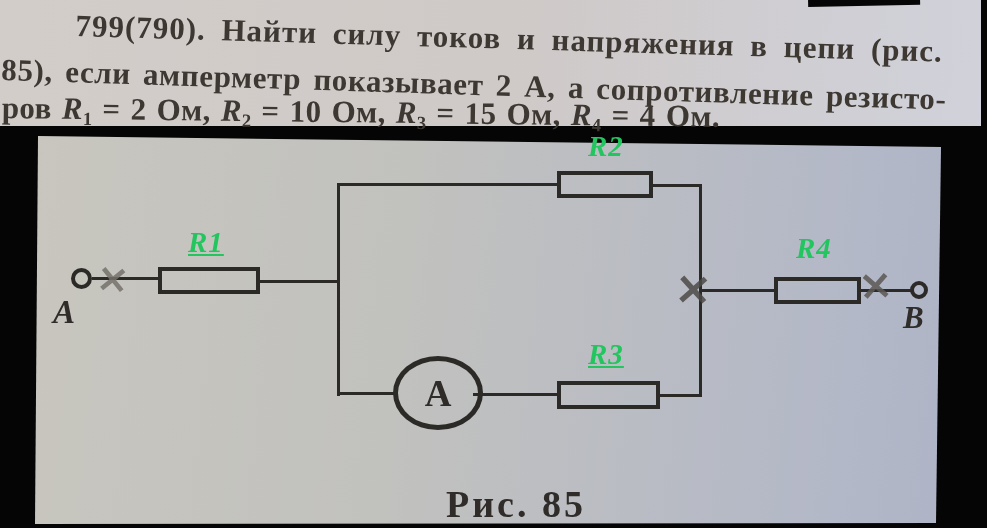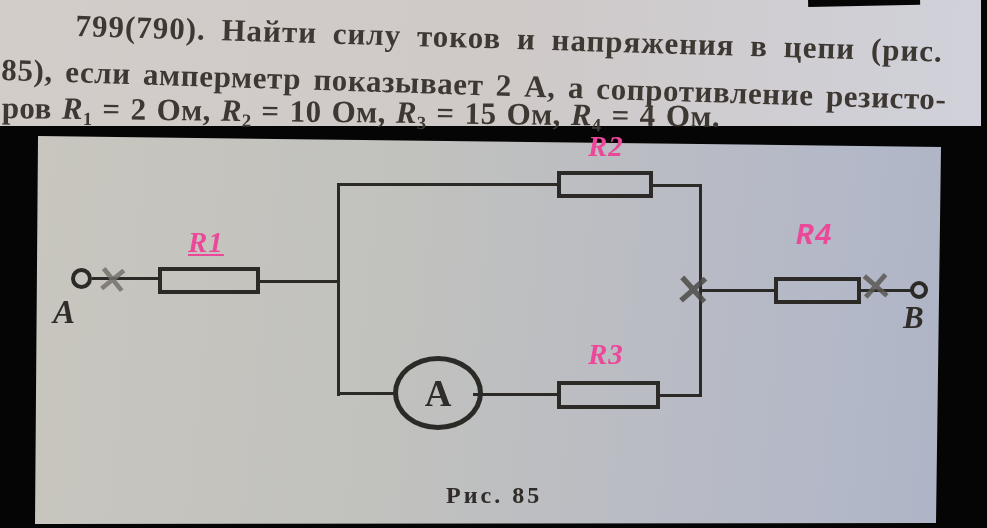--- a/index.html
+++ b/index.html
@@ -31,21 +31,21 @@
     position:absolute;inset:0;
     background:linear-gradient(96deg,#c8c6be 4%,#c1c1be 42%,#b3b8c8 85%,#adb3c5 100%);
     clip-path:polygon(38px 136px,941px 147px,936px 523px,35px 524px);
   }
   
   .fig{position:absolute;inset:0;}
   .wire{position:absolute;background:#2c2a27;}
   .res{position:absolute;border:4px solid #2c2a27;}
   .rlabel{
     position:absolute;font-style:italic;font-weight:bold;
-    font-size:29px;color:#ec4899;letter-spacing:1px;text-align:right;
+    font-size:29px;color:#22c55e;letter-spacing:1px;text-align:right;
   }
   .term{position:absolute;border:4px solid #2c2a27;border-radius:50%;}
   .term-a{left:71px;top:268px;width:13px;height:13px;}
   .term-b{left:910px;top:281px;width:10px;height:10px;}
   .tlabel{
     position:absolute;font-style:italic;font-weight:bold;
     font-size:33px;color:#2f2c29;
   }
   .tlabel-a{left:53px;top:294px;}
   .tlabel-b{left:903px;top:300px;font-size:31px;}
@@ -57,21 +57,21 @@
   }
   .cross{
     position:absolute;font-family:"DejaVu Sans", sans-serif;
     color:#76726b;line-height:0.8;opacity:0.85;font-weight:bold;
   }
   .cross1{left:96px;top:262px;font-size:40px;transform:rotate(6deg);}
   .cross2{left:674px;top:270px;font-size:46px;color:#4d4b47;transform:rotate(3deg);}
   .cross3{left:858px;top:268px;font-size:42px;color:#5c5954;transform:rotate(-4deg);}
   .caption{
     position:absolute;left:446px;top:482px;font-weight:bold;
-    font-size:24px;letter-spacing:3px;color:#2f2c29;
+    font-size:38px;letter-spacing:3px;color:#2f2c29;
   }
 </style>
 </head>
 <body>
 
 <div class="text-paper">
   <div class="pline pline1">799(790). Найти силу токов и напряжения в цепи (рис.</div>
   <div class="pline pline2">85), если амперметр показывает 2 А, а сопротивление резисто-</div>
   <div class="pline pline3"><span>ров </span><span class="ti">R</span><span class="ts">1</span><span> = 2 Ом, </span><span class="ti">R</span><span class="ts">2</span><span> = 10 Ом, </span><span class="ti">R</span><span class="ts">3</span><span> = 15 Ом, </span><span class="ti">R</span><span class="ts">4</span><span> = 4 Ом.</span></div>
 </div>
@@ -93,22 +93,22 @@
   <div class="wire" style="left:473px;top:393px;width:86px;height:3px;"></div>
   <div class="wire" style="left:656px;top:394px;width:46px;height:3px;"></div>
 
   <div class="res" style="left:158px;top:267px;width:94px;height:19px;"></div>
   <div class="res" style="left:557px;top:171px;width:88px;height:19px;"></div>
   <div class="res" style="left:557px;top:381px;width:95px;height:20px;"></div>
   <div class="res" style="left:774px;top:277px;width:79px;height:19px;"></div>
 
   <div class="rlabel" style="left:188px;top:226px;text-decoration:underline;">R1</div>
   <div class="rlabel" style="left:588px;top:130px;">R2</div>
-  <div class="rlabel" style="left:588px;top:338px;">R3</div>
-  <div class="rlabel" style="left:796px;top:220px;font-family:Liberation Mono, monospace;">R4</div>
+  <div class="rlabel" style="left:588px;top:338px;text-decoration:underline;">R3</div>
+  <div class="rlabel" style="left:796px;top:232px;">R4</div>
 
   <div class="ammeter">
     <span>A</span>
   </div>
 
   <div class="term term-a"></div>
   <div class="term term-b"></div>
   <div class="tlabel tlabel-a">A</div>
   <div class="tlabel tlabel-b">B</div>
 

